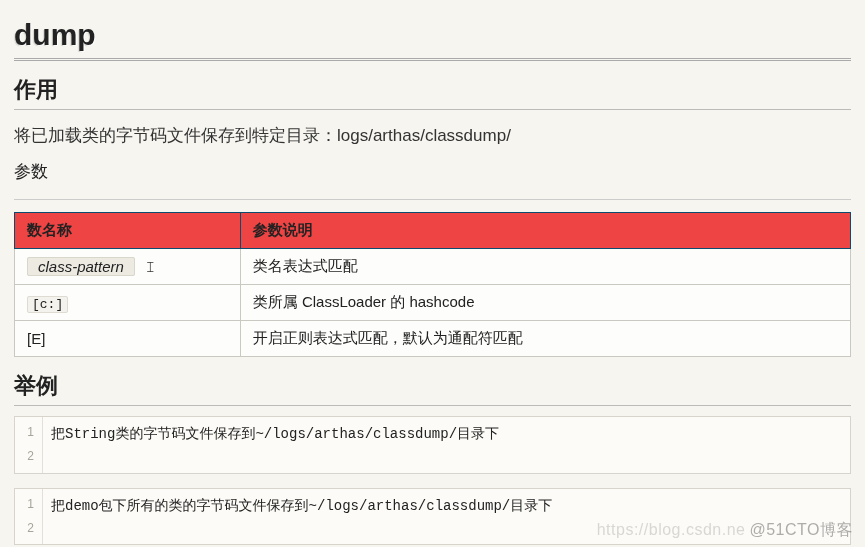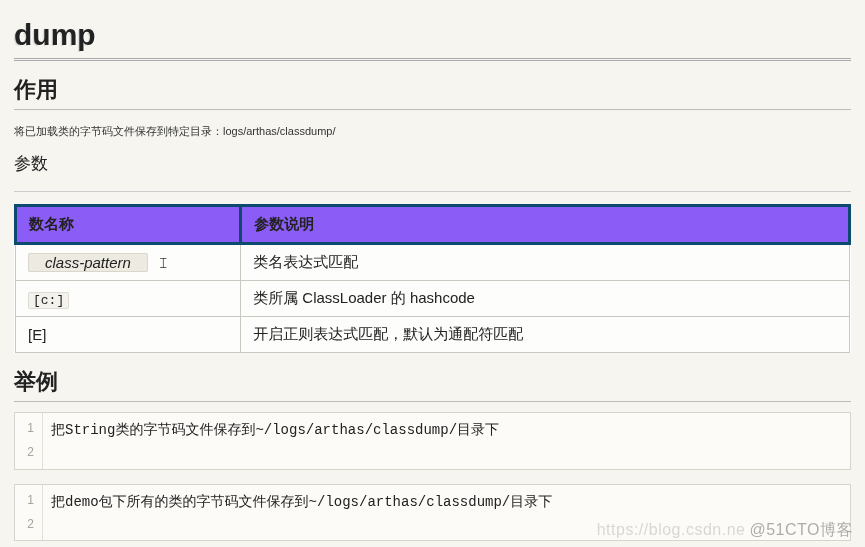--- a/index.html
+++ b/index.html
@@ -30,49 +30,49 @@
     border-bottom: 1px solid #bbb;
   }
   h3 {
     font-size: 17px;
     font-weight: 400;
     margin: 13px 0 2px 0;
     padding-bottom: 16px;
     border-bottom: 1px solid #ccc;
   }
   p.desc {
-    font-size: 11px;
+    font-size: 17px;
     margin: 14px 0 2px 0;
     color: #333;
   }
   table {
     width: 100%;
     border-collapse: collapse;
     margin: 12px 0 14px 0;
     font-size: 15px;
     background: #fff;
   }
   table th {
-    background: #8b5cf6;
-    border: 3px solid #0c4a6e;
+    background: #ef4444;
+    border: 1px solid #0c4a6e;
     text-align: left;
     padding: 8px 12px;
     font-weight: 700;
   }
   table td {
     border: 1px solid #c9c9c2;
     padding: 8px 12px;
     background: #fdfdfb;
   }
   td.param-col { width: 27%; }
   .param-emph {
     font-style: italic;
     background: #eceae1;
     border: 1px solid #d9d6cb;
-    padding: 0 16px;
+    padding: 0 10px;
     border-radius: 2px;
   }
   .param-code {
     font-family: "Courier New", monospace;
     background: #f3f2ec;
     border: 1px solid #dedcd2;
     padding: 0 4px;
     font-size: 13px;
     border-radius: 2px;
   }

